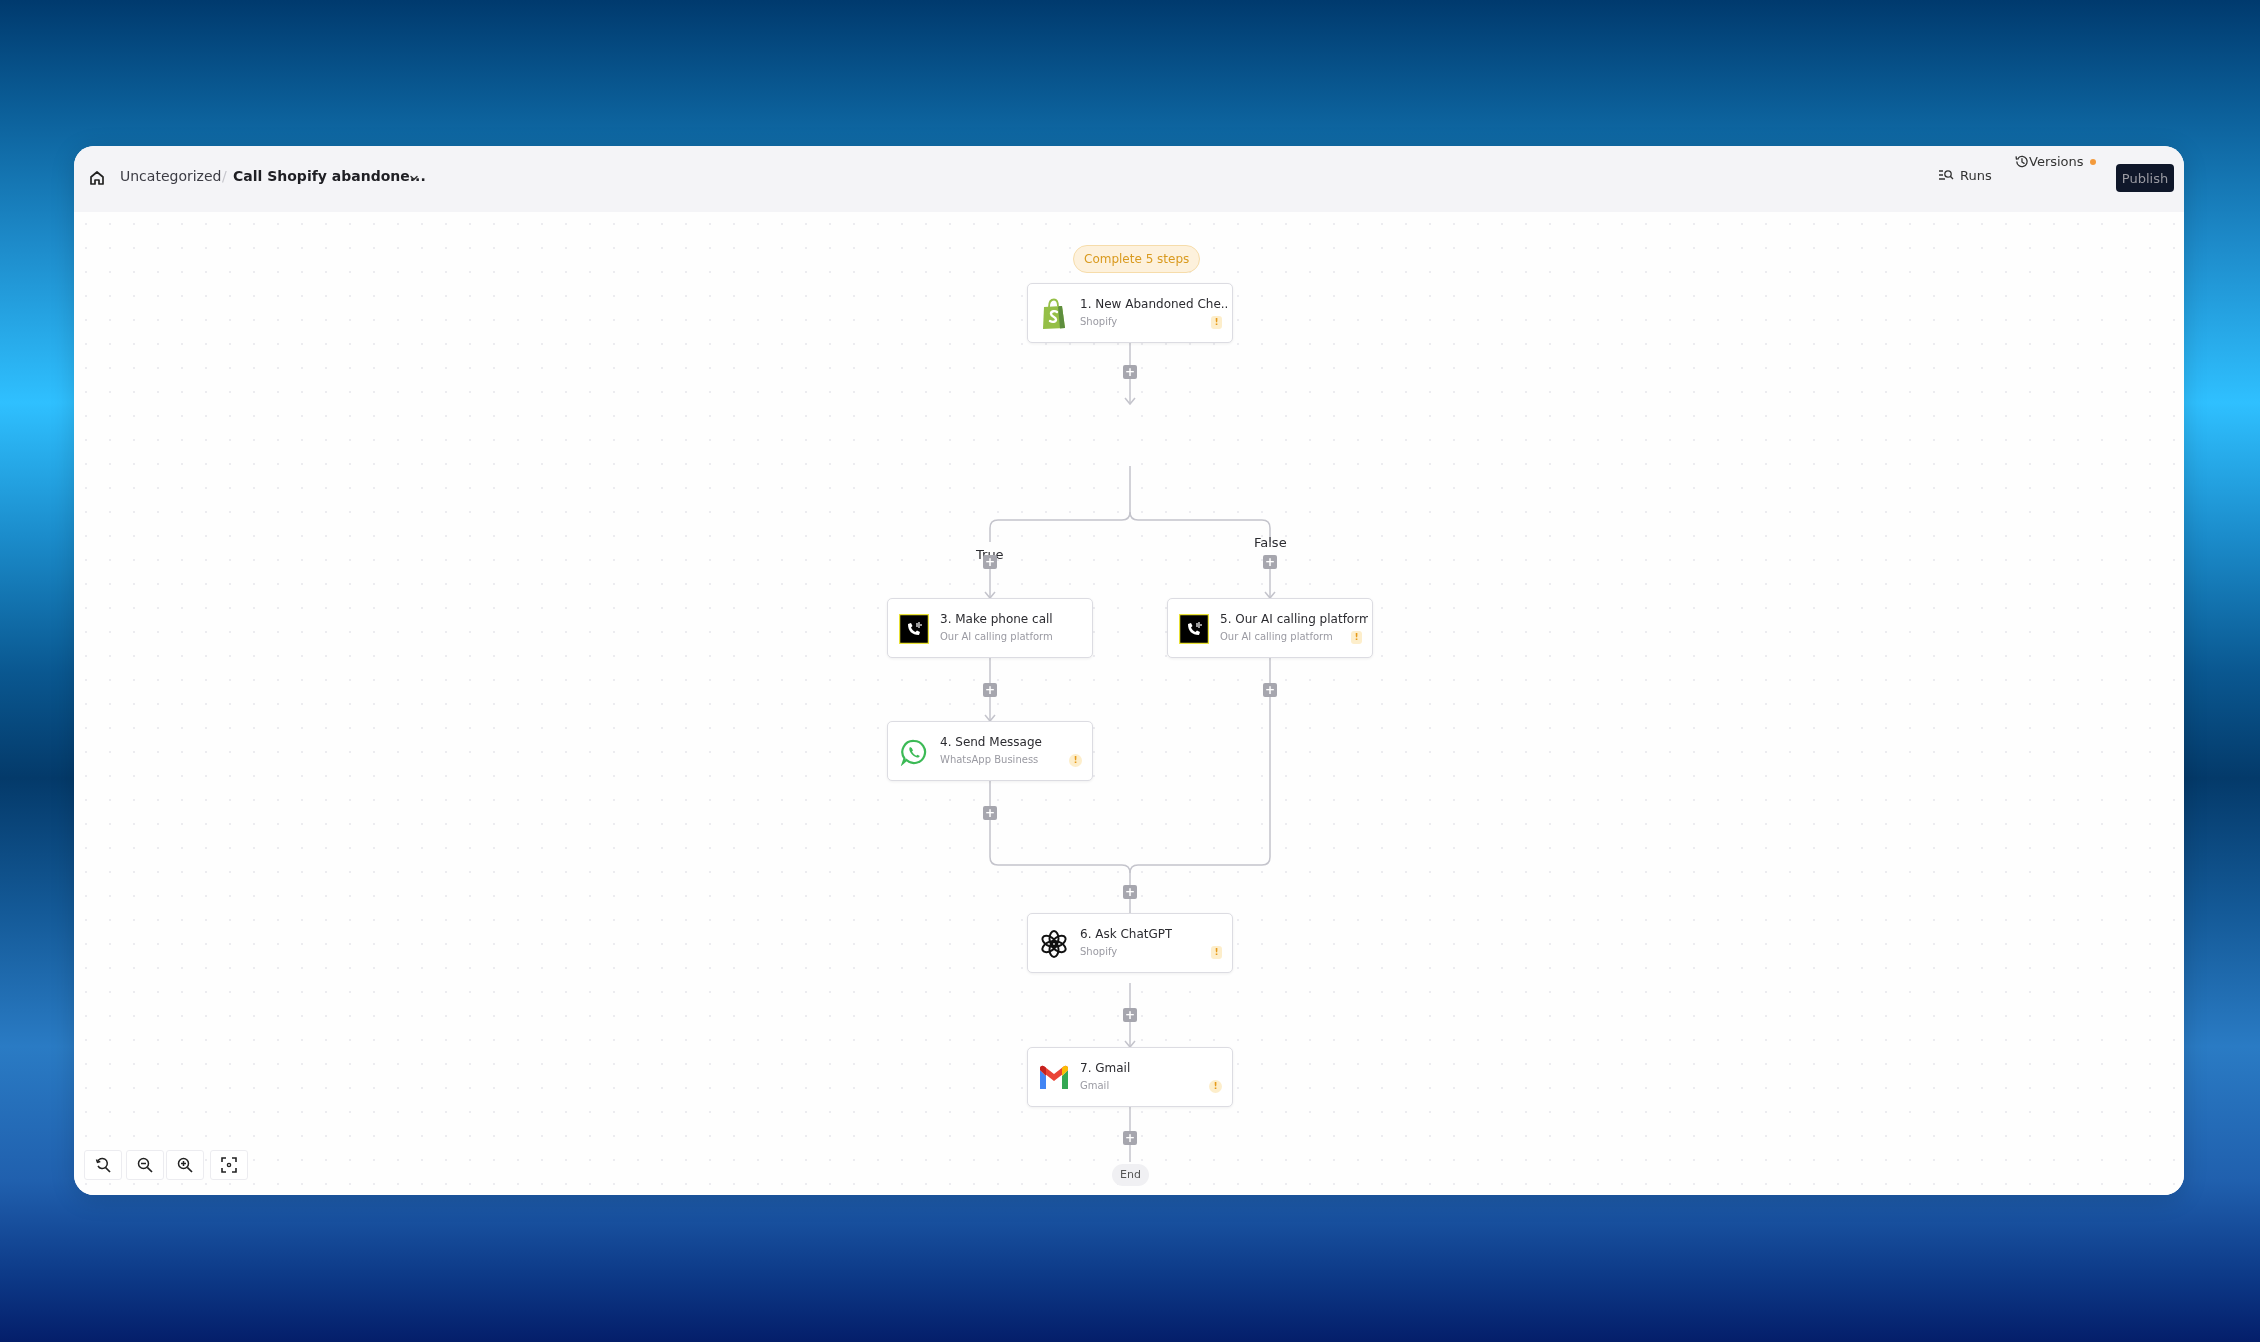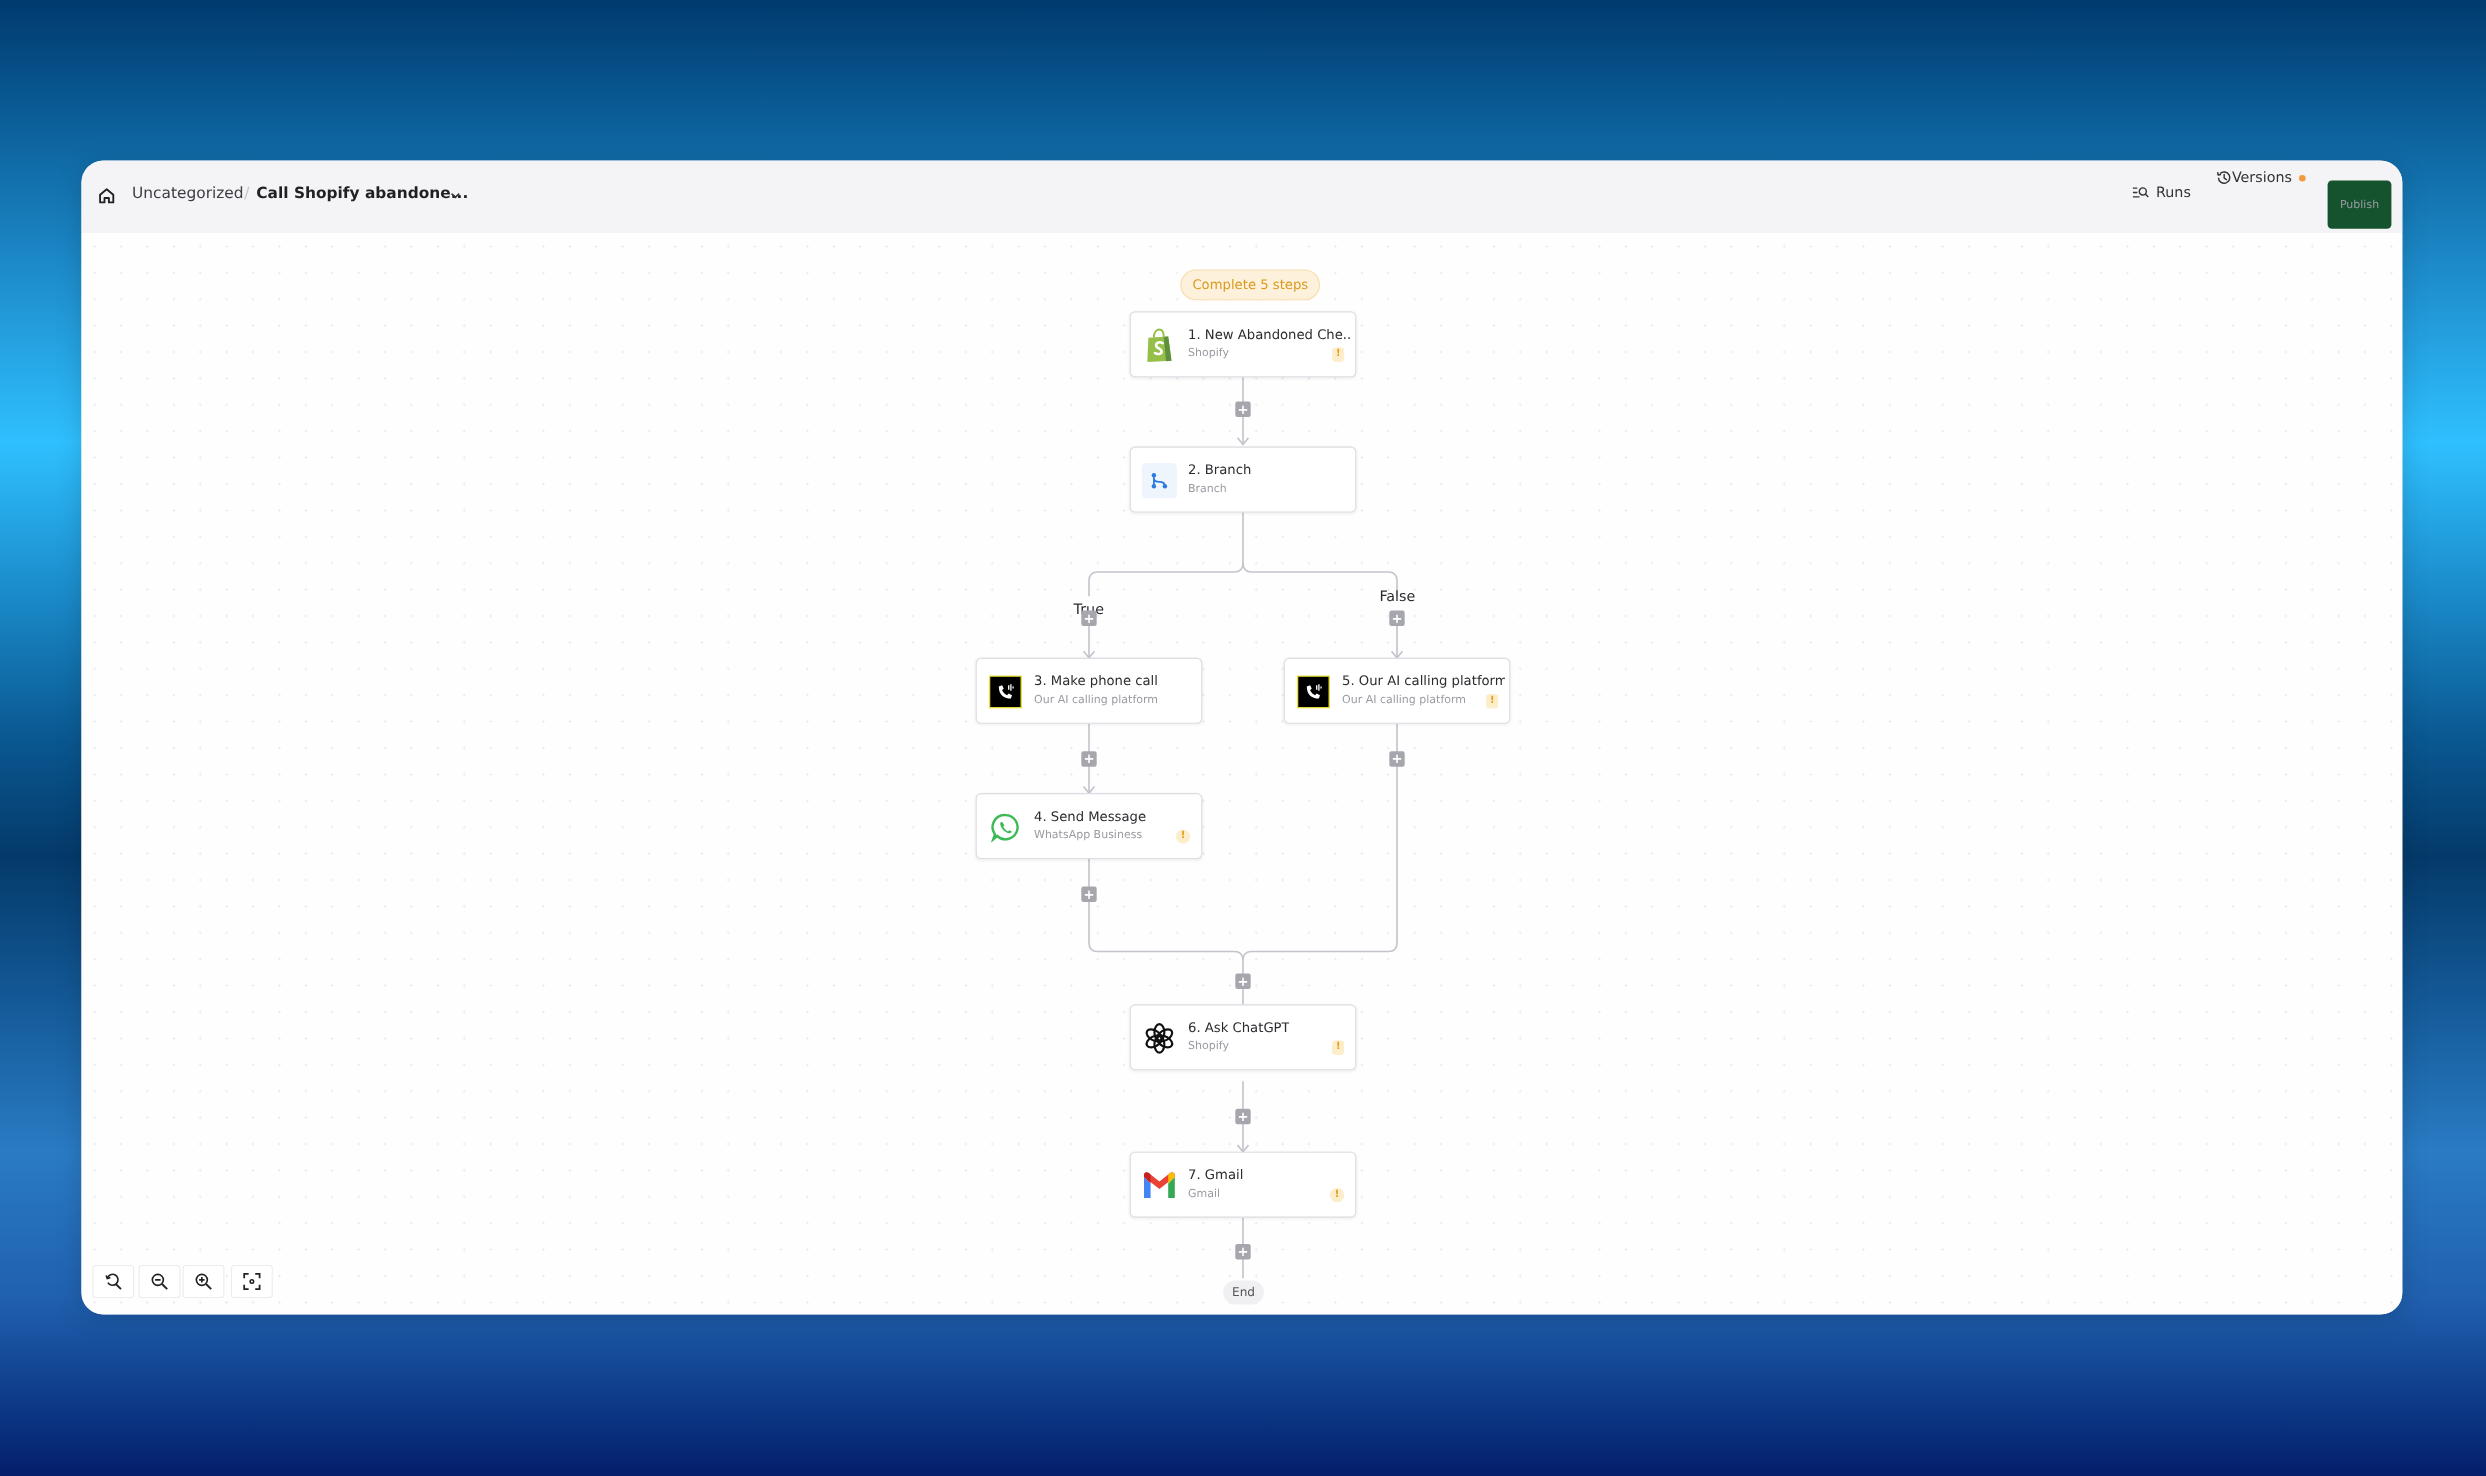--- a/index.html
+++ b/index.html
@@ -24,23 +24,23 @@
   .home-icon { position: absolute; left: 14px; top: 23px; width: 18px; height: 18px; }
   .crumb { position: absolute; top: 22px; font-size: 14px; color: #333; white-space: nowrap; }
   .crumb-cat { left: 46px; color: #3c3c44; }
   .crumb-sep { left: 148px; color: #c6c6cc; }
   .crumb-title { left: 159px; color: #1f1f24; font-weight: bold; }
   .chev { position: absolute; left: 334px; top: 26px; width: 12px; height: 12px; }
   .runs-btn { position: absolute; left: 1864px; top: 22px; display: flex; gap: 6px; font-size: 13px; color: #333; cursor: pointer; white-space: nowrap; }
   .versions-btn { position: absolute; left: 1940px; top: 8px; display: flex; align-items: center; gap: 0; font-size: 13px; color: #333; cursor: pointer; white-space: nowrap; justify-content: center; }
   .dot-orange { width: 6px; height: 6px; border-radius: 50%; background: #f39a3c; margin-left: 6px; }
   .publish-btn {
-    position: absolute; left: 2042px; top: 18px; width: 58px; height: 44px;
-    background: #14532d; color: #9a9aa2; border: none; border-radius: 4px;
-    font-size: 10px; font-family: "DejaVu Sans", sans-serif;
+    position: absolute; left: 2042px; top: 18px; width: 58px; height: 28px;
+    background: #0f172a; color: #9a9aa2; border: none; border-radius: 4px;
+    font-size: 13px; font-family: "DejaVu Sans", sans-serif;
   }
 
   .canvas {
     position: absolute; left: 0; top: 66px; width: 100%; height: 983px;
     background-color: #fefefe;
     background-image: radial-gradient(circle, #ececf0 1px, transparent 1.2px);
     background-size: 24px 24px;
   }
   svg.lines { position: absolute; left: 0; top: 0; pointer-events: none; }
 
@@ -167,32 +167,20 @@
           <path d="M9 9 C9 3 12 1.5 14 1.5 C16 1.5 18 3 18 8.5" fill="none" stroke="#95bf47" stroke-width="1.8"></path>
           <path d="M17 14 C15 12.5 11 13 11 15.8 C11 19 16 18.5 16 21.5 C16 24 12.5 24.5 10 23" fill="none" stroke="#fff" stroke-width="2.4" stroke-linecap="round"></path>
         </svg>
       </div>
       <span class="ttl">1. New Abandoned Che...</span>
       <span class="sub">Shopify</span>
       <span class="warn">!</span>
     </div>
     <div class="plus" style="left:1049px; top:153px;">+</div>
 
-    <div class="node" style="left:953px; top:194px;">
-      <div class="ico" style="background:#eef5fd; border-radius:4px;">
-        <svg width="20" height="20" viewBox="0 0 20 20">
-          <circle cx="5" cy="5" r="2" fill="#2d7be0"></circle>
-          <circle cx="5" cy="15" r="2" fill="#2d7be0"></circle>
-          <circle cx="15" cy="15" r="2" fill="#2d7be0"></circle>
-          <path d="M5 5 L5 15 M5 8 Q5 11 10 11 Q15 11 15 15" fill="none" stroke="#2d7be0" stroke-width="1.6"></path>
-        </svg>
-      </div>
-      <span class="ttl">2. Branch</span>
-      <span class="sub">Branch</span>
-    </div>
 
     <span class="branch-label" style="left:902px; top:323px;margin-top:12px;">True</span>
     <span class="branch-label" style="left:1180px; top:323px;">False</span>
     <div class="plus" style="left:909px; top:343px;">+</div>
     <div class="plus" style="left:1189px; top:343px;">+</div>
 
     <div class="node" style="left:813px; top:386px;">
       <div class="ico">
         <svg width="30" height="30" viewBox="0 0 30 30">
           <rect x="0.5" y="0.5" width="29" height="29" fill="#000" stroke="#e9e236" stroke-width="1.5"></rect>

